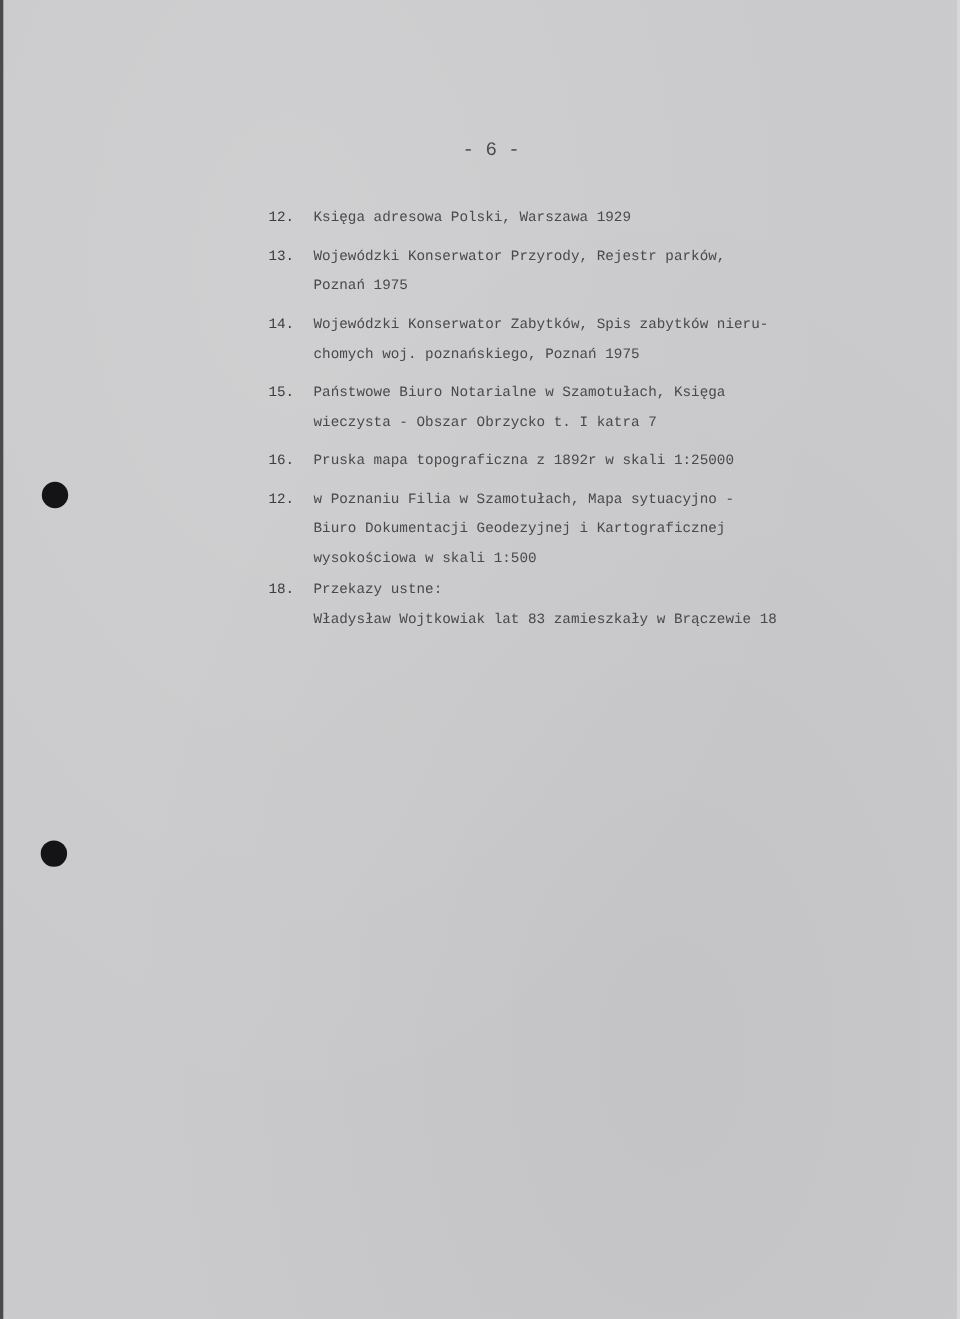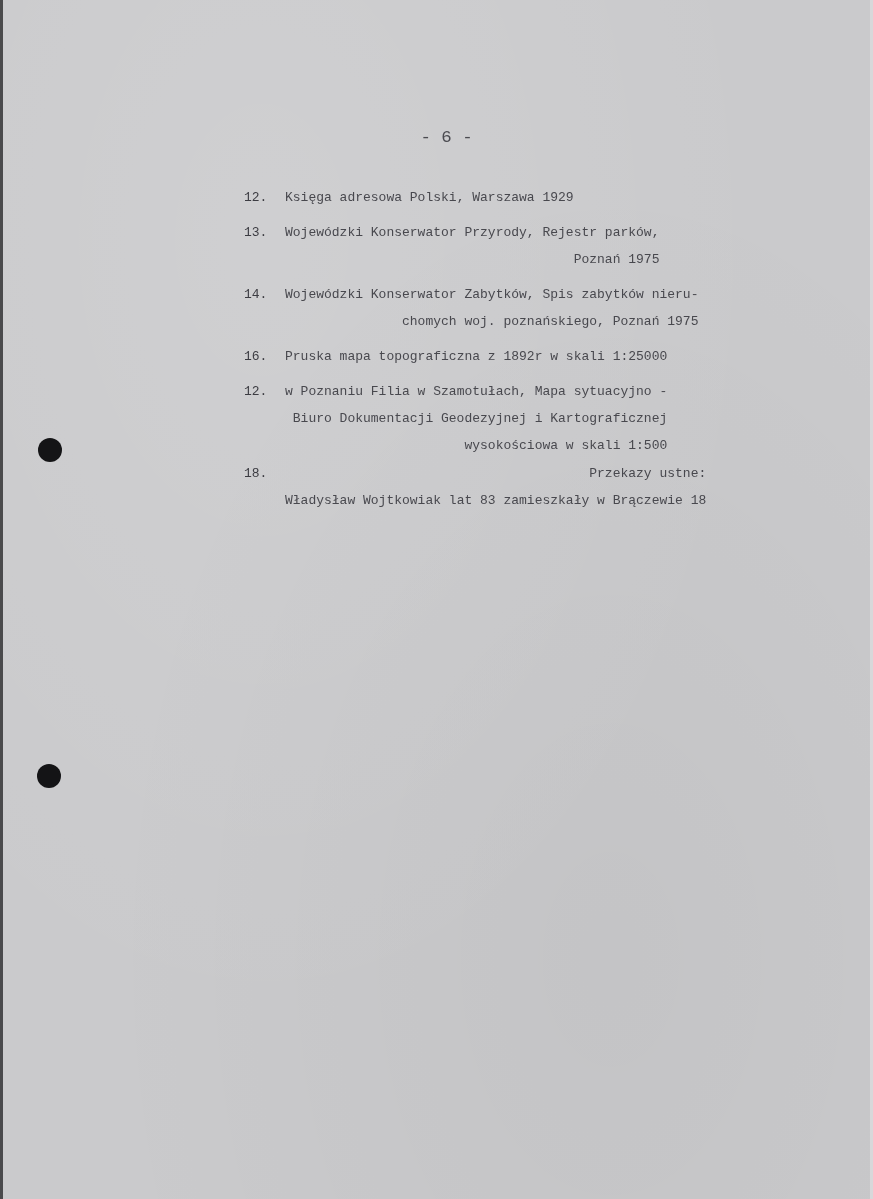--- a/index.html
+++ b/index.html
@@ -71,21 +71,20 @@
       white-space: pre;
     }
     .ref-num {
       width: 41px;
       flex: 0 0 41px;
       color: #3c3c42;
     }
     .ref-lines {
       display: flex;
       flex-direction: column;
-      text-align: right;
     }
     .ref-line {
       display: block;
     }
     .ref-item.tight {
       margin-bottom: 1px;
     }
   </style>
 </head>
 <body>
@@ -114,20 +113,27 @@
       </span>
     </li>
     <li class="ref-item">
       <span class="ref-num">14.</span>
       <span class="ref-lines">
         <span class="ref-line">Wojewódzki Konserwator Zabytków, Spis zabytków nieru-</span>
         <span class="ref-line">chomych woj. poznańskiego, Poznań 1975</span>
       </span>
     </li>
     <li class="ref-item">
+      <span class="ref-num">15.</span>
+      <span class="ref-lines">
+        <span class="ref-line">Państwowe Biuro Notarialne w Szamotułach, Księga</span>
+        <span class="ref-line">wieczysta - Obszar Obrzycko t. I katra 7</span>
+      </span>
+    </li>
+    <li class="ref-item">
       <span class="ref-num">16.</span>
       <span class="ref-lines">
         <span class="ref-line">Pruska mapa topograficzna z 1892r w skali 1:25000</span>
       </span>
     </li>
     <li class="ref-item tight">
       <span class="ref-num">12.</span>
       <span class="ref-lines">
         <span class="ref-line">w Poznaniu Filia w Szamotułach, Mapa sytuacyjno -</span>
         <span class="ref-line">Biuro Dokumentacji Geodezyjnej i Kartograficznej</span>

